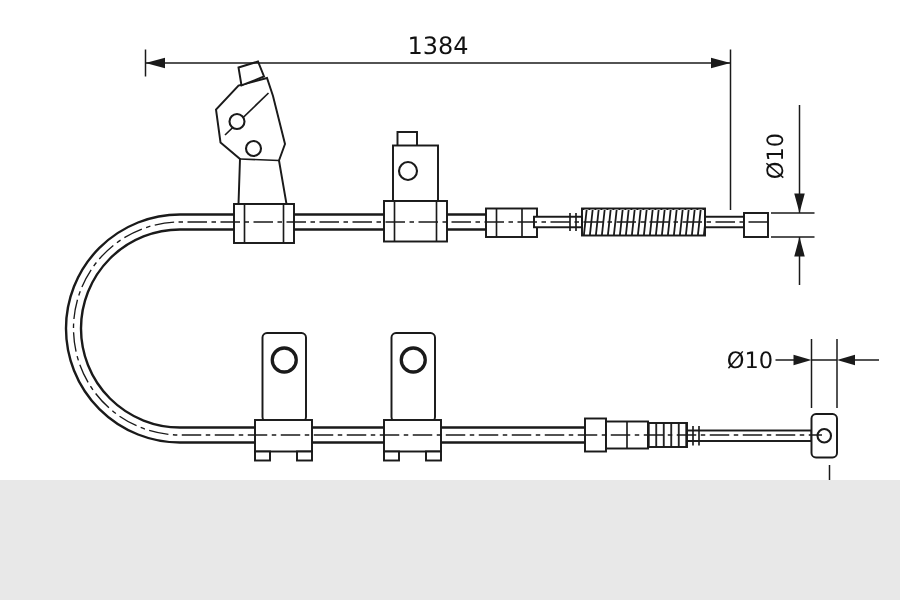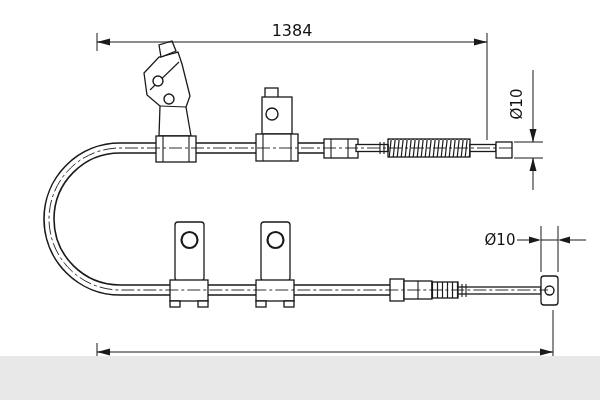--- a/index.html
+++ b/index.html
@@ -1,17 +1,17 @@
 <!DOCTYPE html>
 <html><head>
 <meta charset="utf-8">
 <style>
   html,body{margin:0;padding:0;background:#e8e8e8;}
   .frame{
-    width:600px;height:356px;background:#ffffff;position:relative;overflow:hidden;
+    width:600px;height:320px;background:#ffffff;position:relative;overflow:hidden;
     font-family:"DejaVu Sans", sans-serif;
   }
   svg{display:block;}
   svg text{fill:#111;font-family:"DejaVu Sans", sans-serif;}
   .dim{stroke:#1a1a1a;stroke-width:1;fill:none;}
   .arrow{fill:#1a1a1a;stroke:none;}
   .cable{stroke:#1a1a1a;stroke-width:1.6;fill:none;}
   .part{stroke:#1a1a1a;stroke-width:1.3;fill:#ffffff;}
   .partline{stroke:#1a1a1a;stroke-width:1.1;fill:none;}
   .hole{stroke:#1a1a1a;stroke-width:2.2;fill:#ffffff;}

